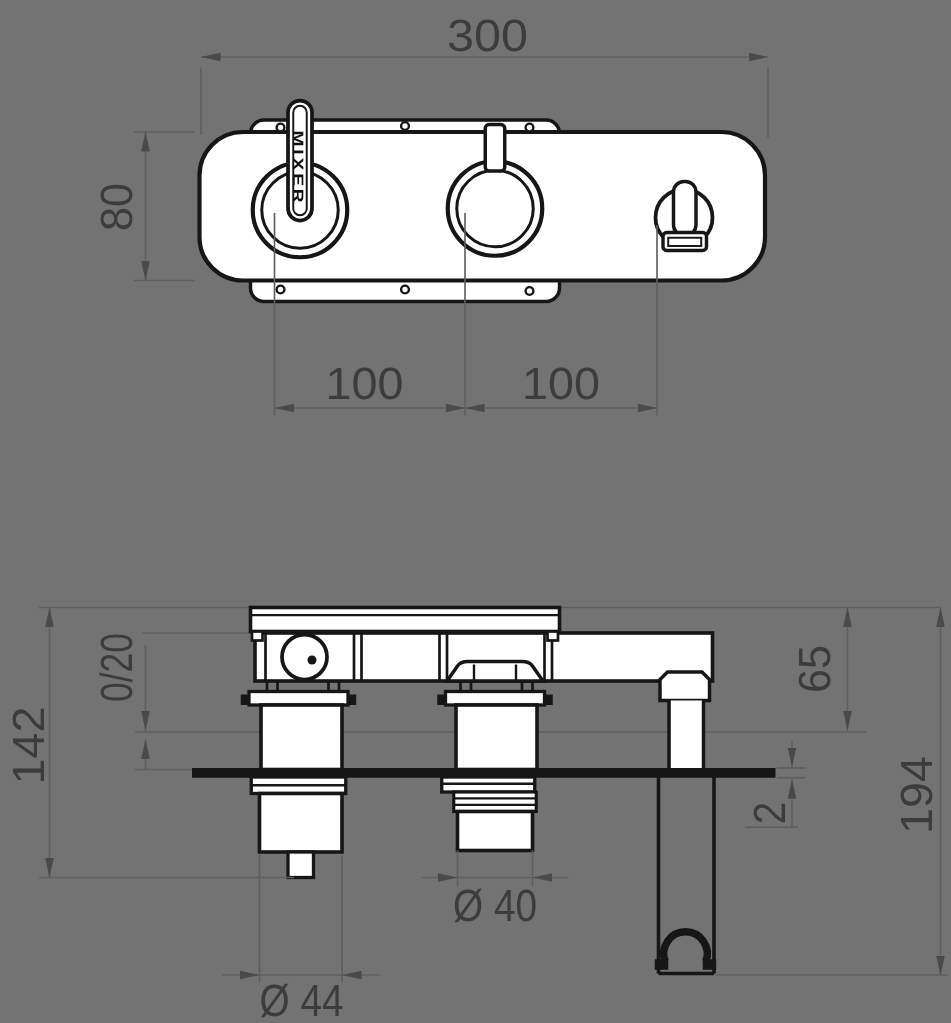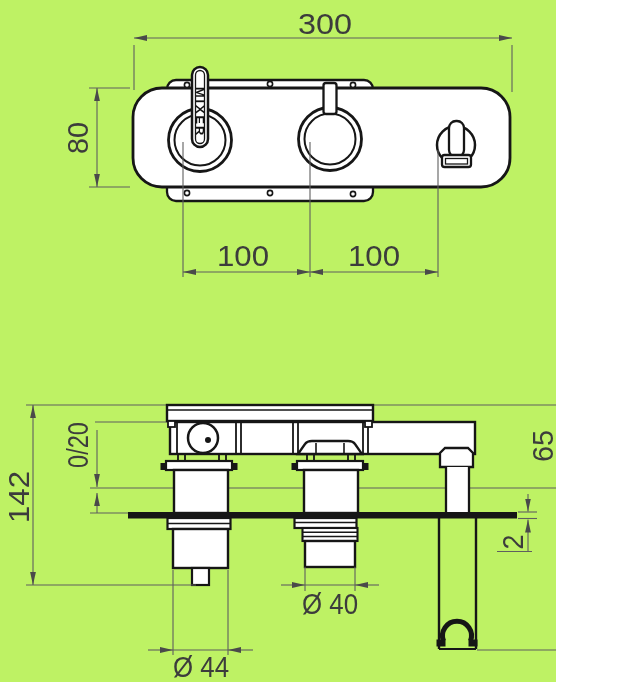--- a/index.html
+++ b/index.html
@@ -1,16 +1,16 @@
 <!DOCTYPE html>
 <html><head>
 <meta charset="utf-8">
 <style>
   html,body{margin:0;padding:0;background:#fff;}
-  .stage{width:556px;height:682px;position:relative;background:#bef264;overflow:hidden;}
+  .stage{width:634px;height:682px;position:relative;background:#737373;overflow:hidden;}
   svg{display:block;}
   text{font-family:"Liberation Sans", sans-serif;fill:#3c3c3c;}
   .dim-txt{font-size:30px;}
   .mixer-txt{font-size:10px;font-weight:bold;letter-spacing:1.5px;fill:#111;}
   .obj{stroke:#161616;fill:none;}
   .objw{stroke:#161616;fill:#ffffff;}
   .thin{stroke:#5f5f5f;stroke-width:1.1;fill:none;}
 </style>
 </head>
 <body>

